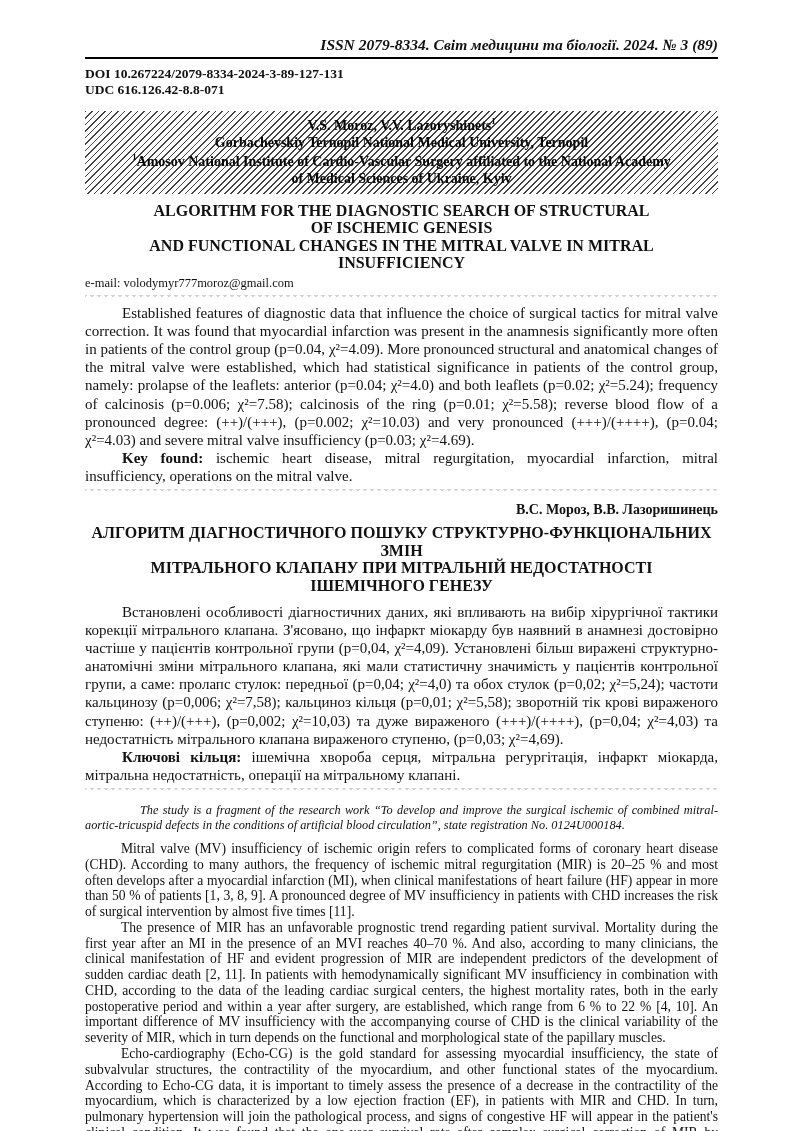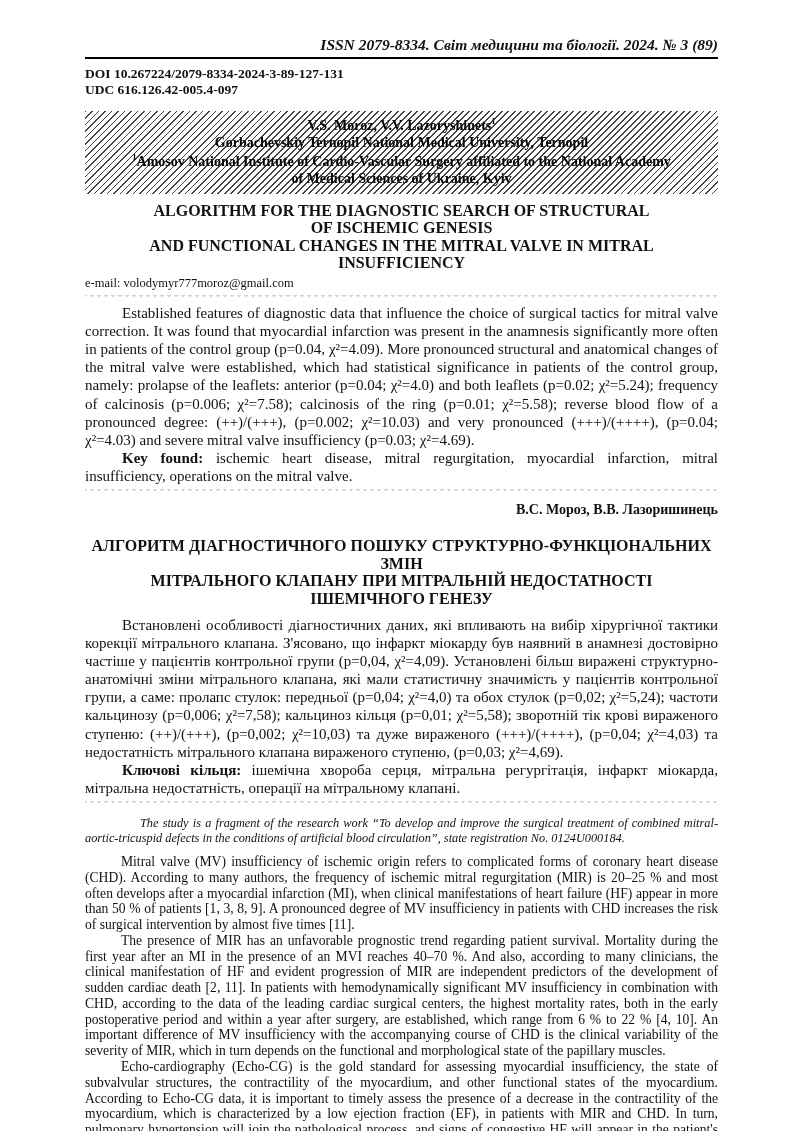--- a/index.html
+++ b/index.html
@@ -14,21 +14,21 @@
   
   .hatch{position:relative;margin-top:13px;padding:5px 0 6px 0;text-align:center;
          font-weight:bold;font-size:14px;line-height:1.25;color:#000;
          background:repeating-linear-gradient(135deg,rgba(40,40,40,.8) 0px,rgba(40,40,40,.8) 1.3px,#fff 1.3px,#fff 4.6px);}
   .hatch::after{content:"";position:absolute;inset:0;pointer-events:none;
          background:repeating-linear-gradient(135deg,rgba(40,40,40,.38) 0px,rgba(40,40,40,.38) 1.3px,transparent 1.3px,transparent 4.6px);}
   .hatch sup{font-size:.62em;}
 
   
   .title-en,.title-ua{font-size:16px;font-weight:bold;text-align:center;line-height:1.1;margin-top:8px;}
-  .title-ua{margin-top:19px;margin-bottom:8px;}
+  .title-ua{margin-top:6px;margin-bottom:8px;}
   .email{font-size:12.5px;margin-top:4px;}
 
   
   .zigzag{height:5px;margin:4px 0;
     background:
       linear-gradient(135deg,#d2d2d2 2px,transparent 2px),
       linear-gradient(225deg,#d2d2d2 2px,transparent 2px);
     background-size:7px 5px;background-repeat:repeat-x;}
 
   
@@ -50,21 +50,21 @@
   .pagenum{position:absolute;left:0;right:0;top:3px;text-align:center;font-size:15px;}
 </style>
 </head>
 <body>
 
 <div class="page">
 
   <div class="issn">ISSN 2079-8334. Світ медицини та біології. 2024. № 3 (89)</div>
   <div class="rule"></div>
   <div class="doi">DOI 10.267224/2079-8334-2024-3-89-127-131</div>
-  <div class="udc">UDC 616.126.42-005.4-097</div>
+  <div class="udc">UDC 616.126.42-8.8-071</div>
 
   <div class="hatch">
     <div><span>V.S. Moroz, V.V. Lazoryshinets</span><sup>1</sup></div>
     <div>Gorbachevskiy Ternopil National Medical University, Ternopil</div>
     <div><sup>1</sup><span>Amosov National Institute of Cardio-Vascular Surgery affiliated to the National Academy</span></div>
     <div>of Medical Sciences of Ukraine, Kyiv</div>
   </div>
 
   <div class="title-en">
     <div>ALGORITHM FOR THE DIAGNOSTIC SEARCH OF STRUCTURAL</div>
@@ -92,21 +92,21 @@
   </div>
 
   <div class="abstract">
     <p>Встановлені особливості діагностичних даних, які впливають на вибір хірургічної тактики корекції мітрального клапана. З'ясовано, що інфаркт міокарду був наявний в анамнезі достовірно частіше у пацієнтів контрольної групи (р=0,04, χ²=4,09). Установлені більш виражені структурно-анатомічні зміни мітрального клапана, які мали статистичну значимість у пацієнтів контрольної групи, а саме: пролапс стулок: передньої (р=0,04; χ²=4,0) та обох стулок (р=0,02; χ²=5,24); частоти кальцинозу (р=0,006; χ²=7,58); кальциноз кільця (р=0,01; χ²=5,58); зворотній тік крові вираженого ступеню: (++)/(+++), (р=0,002; χ²=10,03) та дуже вираженого (+++)/(++++), (р=0,04; χ²=4,03) та недостатність мітрального клапана вираженого ступеню, (р=0,03; χ²=4,69).</p>
     <p><b>Ключові кільця:</b> <span>ішемічна хвороба серця, мітральна регургітація, інфаркт міокарда, мітральна недостатність, операції на мітральному клапані.</span></p>
   </div>
 
   <div class="zigzag"></div>
 
   <div class="fragment">
-    <p>The study is a fragment of the research work “To develop and improve the surgical treatment of combined mitral-aortic-tricuspid defects in the conditions of artificial blood circulation”, state registration No. 0124U000184.</p>
+    <p>The study is a fragment of the research work “To develop and improve the surgical ischemic of combined mitral-aortic-tricuspid defects in the conditions of artificial blood circulation”, state registration No. 0124U000184.</p>
   </div>
 
   <div class="bodytext">
     <p>Mitral valve (MV) insufficiency of ischemic origin refers to complicated forms of coronary heart disease (CHD). According to many authors, the frequency of ischemic mitral regurgitation (MIR) is 20–25 % and most often develops after a myocardial infarction (MI), when clinical manifestations of heart failure (HF) appear in more than 50 % of patients [1, 3, 8, 9]. A pronounced degree of MV insufficiency in patients with CHD increases the risk of surgical intervention by almost five times [11].</p>
     <p>The presence of MIR has an unfavorable prognostic trend regarding patient survival. Mortality during the first year after an MI in the presence of an MVI reaches 40–70 %. And also, according to many clinicians, the clinical manifestation of HF and evident progression of MIR are independent predictors of the development of sudden cardiac death [2, 11]. In patients with hemodynamically significant MV insufficiency in combination with CHD, according to the data of the leading cardiac surgical centers, the highest mortality rates, both in the early postoperative period and within a year after surgery, are established, which range from 6 % to 22 % [4, 10]. An important difference of MV insufficiency with the accompanying course of CHD is the clinical variability of the severity of MIR, which in turn depends on the functional and morphological state of the papillary muscles.</p>
     <p>Echo-cardiography (Echo-CG) is the gold standard for assessing myocardial insufficiency, the state of subvalvular structures, the contractility of the myocardium, and other functional states of the myocardium. According to Echo-CG data, it is important to timely assess the presence of a decrease in the contractility of the myocardium, which is characterized by a low ejection fraction (EF), in patients with MIR and CHD. In turn, pulmonary hypertension will join the pathological process, and signs of congestive HF will appear in the patient's clinical condition. It was found that the one-year survival rate after complex surgical correction of MIR by performing reconstructive operations on the MV and ensuring myocardial revascularization reaches 82 % [10]. There are also data on the increase in the mortality of patients in age groups over 70 years old after MV prosthetics [5, 6].</p>
   </div>
 
   <div class="footer">
     <span class="copyright">©  V.S. Moroz, V.V. Lazoryshinets, 2024</span>

